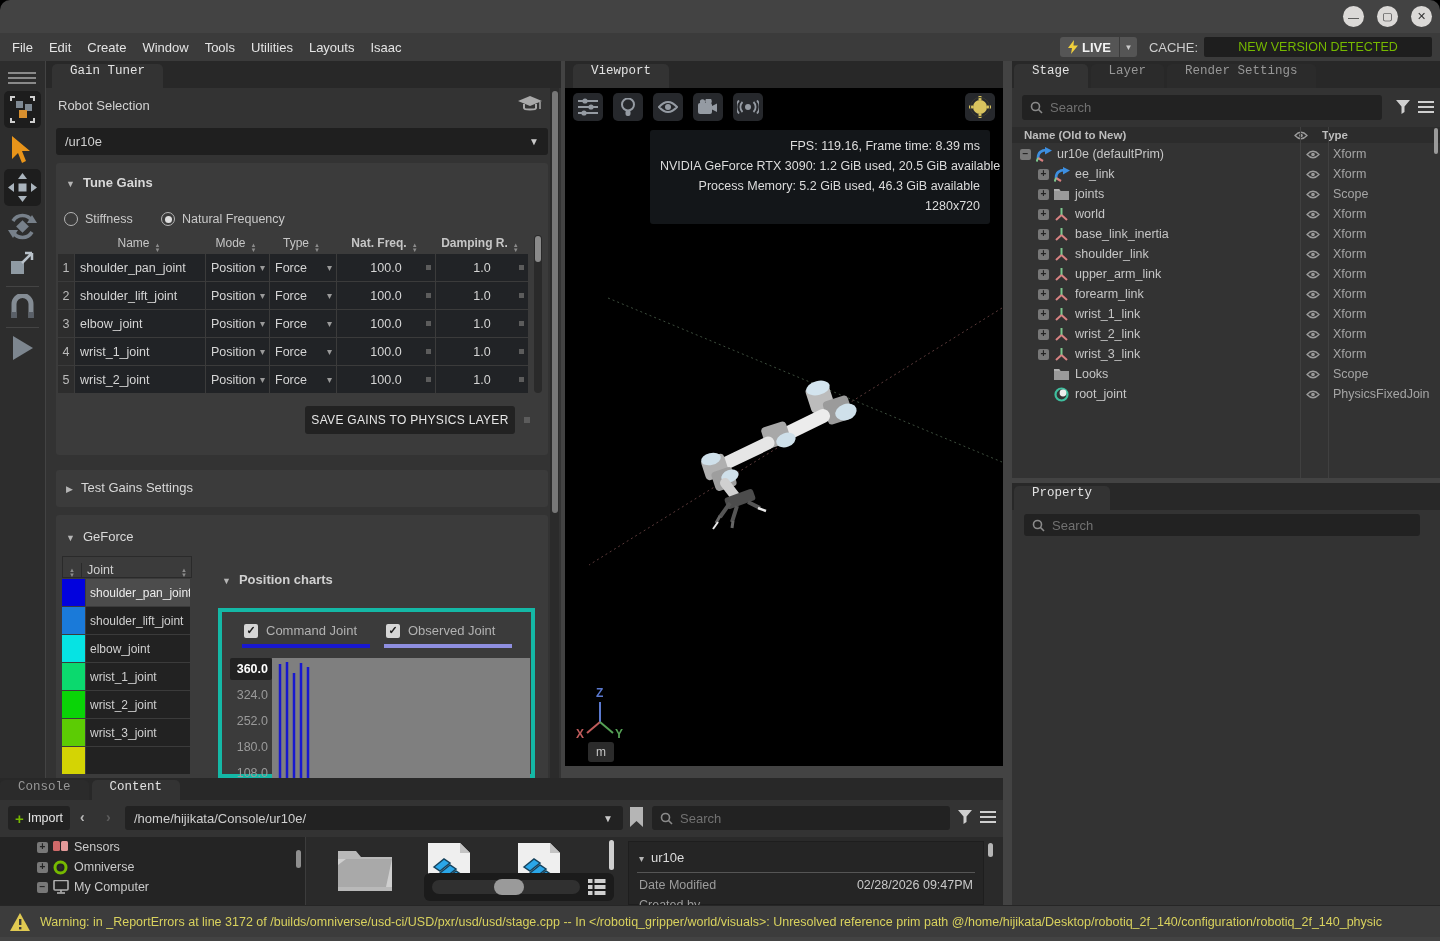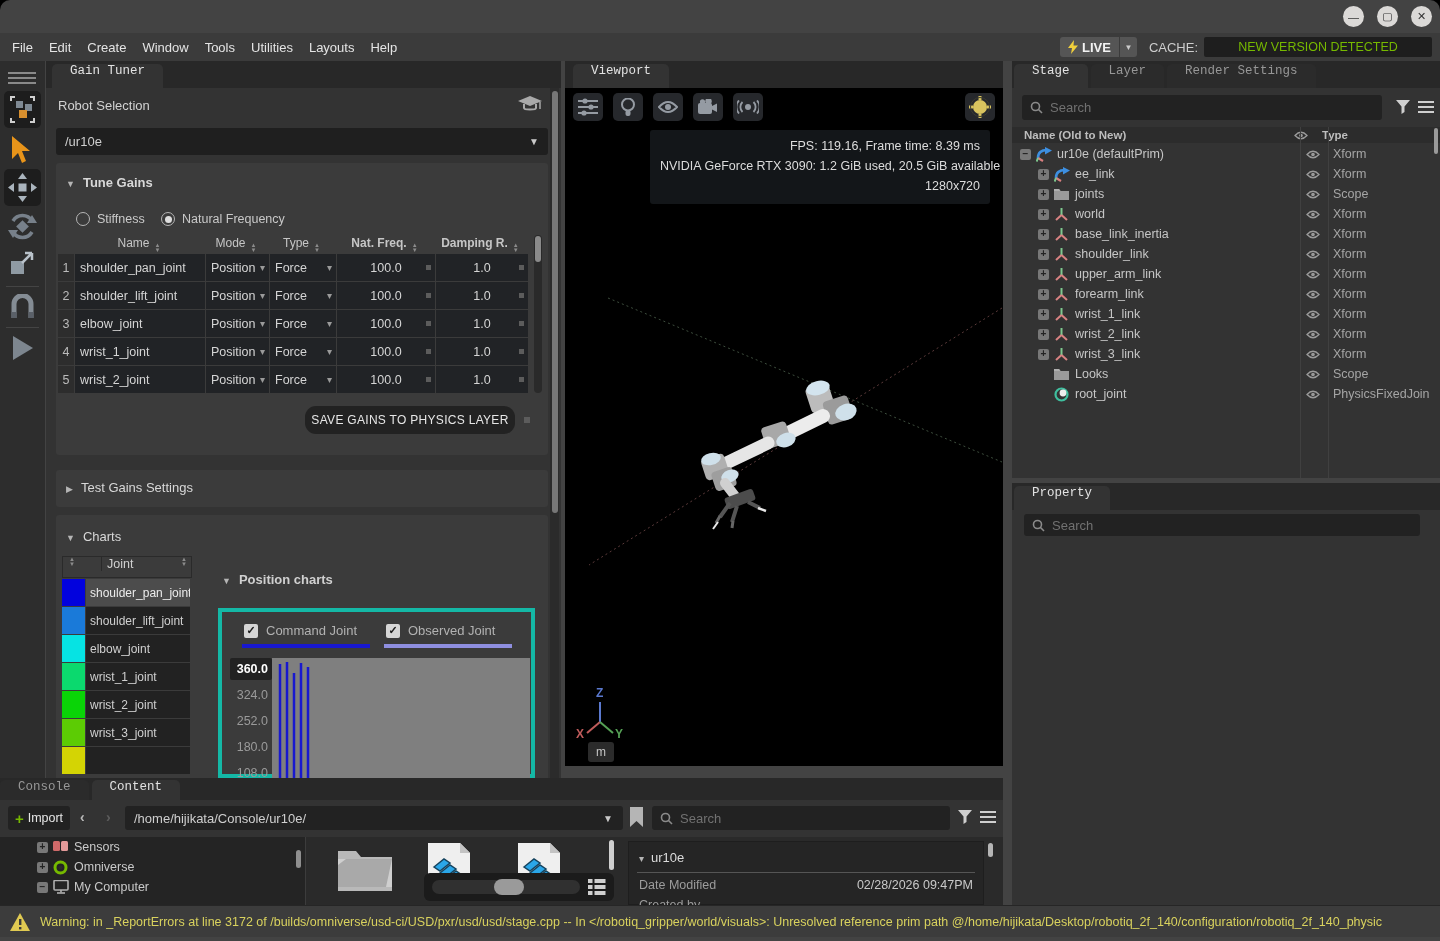--- a/index.html
+++ b/index.html
@@ -104,21 +104,21 @@
         <span class="menu-item">Create</span>
 
         <span class="menu-item">Window</span>
 
         <span class="menu-item">Tools</span>
 
         <span class="menu-item">Utilities</span>
 
         <span class="menu-item">Layouts</span>
 
-        <span class="menu-item">Help</span>
+        <span class="menu-item">Isaac</span>
 
     </div>
     <div style="position:absolute;right:8px;top:4px;display:flex;align-items:center;gap:6px;">
       <div style="display:flex;">
         <div class="chip">
           <svg width="10" height="14" viewBox="0 0 10 14">
             <polygon points="6,0 0,8 4,8 3,14 10,5.5 5.5,5.5" fill="#f0cf3c"></polygon>
           </svg>
           <span style="color:#f2f2f2;font-size:13px;font-weight:bold;">LIVE</span>
         </div>
@@ -209,21 +209,21 @@
     <div class="well" style="position:absolute;left:10px;top:40px;width:492px;height:27px;padding-left:9px;">
       <span>/ur10e</span>
       <span style="position:absolute;right:9px;color:#c9c9c9;font-size:10px;">▼</span>
     </div>
 
     <div class="section" style="left:10px;top:75px;width:492px;height:292px;">
       <div class="sechead abs" style="left:10px;top:12px;font-weight:bold;">
         <span class="i-cd"></span>
         <span>Tune Gains</span>
       </div>
-      <div class="abs" style="left:20px;top:49px;display:flex;align-items:center;gap:7px;">
+      <div class="abs" style="left:8px;top:49px;display:flex;align-items:center;gap:7px;">
         <span class="radio"></span>
         <span class="rlabel">Stiffness</span>
       </div>
       <div class="abs" style="left:105px;top:49px;display:flex;align-items:center;gap:7px;">
         <span class="radio sel"></span>
         <span class="rlabel">Natural Frequency</span>
       </div>
 
       <div class="abs" style="left:2px;top:72px;width:472px;">
         <div class="gt-head">
@@ -342,41 +342,41 @@
             <div class="c-dr">
               <span>1.0</span>
               <span class="handle"></span>
             </div>
           </div>
 
       </div>
       <div class="abs" style="left:478px;top:72px;width:8px;height:158px;background:#2a2a2a;border-radius:4px;">
         <div class="scroll" style="left:1px;top:1px;width:6px;height:26px;background:#8a8a8a;"></div>
       </div>
-      <div class="btn abs" style="left:249px;top:243px;width:210px;height:28px;font-size:12px;letter-spacing:.3px;border-radius:11px;">
+      <div class="btn abs" style="left:249px;top:243px;width:210px;height:28px;font-size:12px;letter-spacing:.3px;">
         <span>SAVE GAINS TO PHYSICS LAYER</span>
       </div>
       <div class="abs" style="left:468px;top:254px;width:6px;height:6px;background:#5c5c5c;"></div>
     </div>
 
     <div class="section" style="left:10px;top:382px;width:492px;height:37px;">
       <div class="sechead abs" style="left:10px;top:10px;">
         <span class="i-cr"></span>
         <span>Test Gains Settings</span>
       </div>
     </div>
 
     <div class="section" style="left:10px;top:427px;width:492px;height:263px;border-radius:3px 3px 0 0;">
       <div class="sechead abs" style="left:10px;top:14px;">
         <span class="i-cd"></span>
-        <span>Charts</span>
+        <span>GeForce</span>
       </div>
 
       <div class="abs" style="left:6px;top:41px;width:130px;">
-        <div style="display:flex;height:22px;align-items:flex-start;border:1px solid #2a2a2a;background:#3b3b3b;gap:20px;">
+        <div style="display:flex;height:22px;align-items:flex-end;border:1px solid #2a2a2a;background:#3b3b3b;">
           <span class="sort" style="margin:0 6px;">
               <span>▲</span>
               <span>▼</span>
             </span>
           <span style="color:#d0d0d0;font-size:12.5px;border-left:1px solid #2a2a2a;padding-left:5px;flex:1;">Joint</span>
           <span class="sort" style="margin-right:4px;">
               <span>▲</span>
               <span>▼</span>
             </span>
         </div>
@@ -572,20 +572,21 @@
         <circle cx="11" cy="11" r="9.5" fill="none" stroke="#3a3a30" stroke-width="1"></circle>
       </svg>
     </div>
 
     <div class="abs" style="right:13px;top:42px;width:340px;background:rgba(22,25,29,.88);border-radius:3px;padding:6px 10px 8px;">
 
         <div class="statline">FPS: 119.16, Frame time: 8.39 ms</div>
 
         <div class="statline">NVIDIA GeForce RTX 3090: 1.2 GiB used, 20.5 GiB available</div>
 
+        <div class="statline">Process Memory: 5.2 GiB used, 46.3 GiB available</div>
 
         <div class="statline">1280x720</div>
 
     </div>
   </div>
 
   <div class="tabstrip" style="left:1012px;top:61px;width:428px;height:27px;padding-left:2px;">
     <div class="tab active">
         <span>Stage</span>
       </div>

